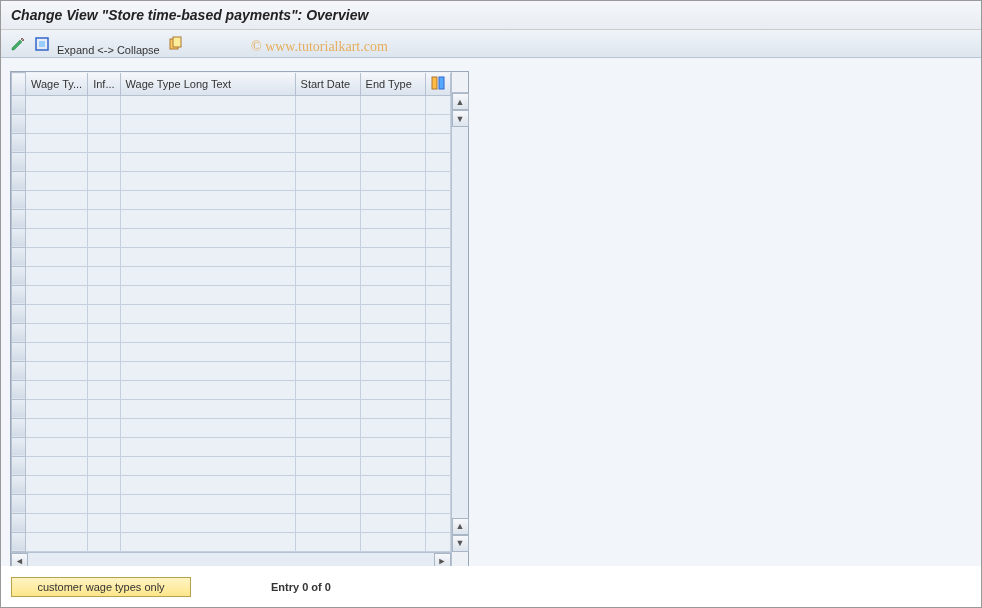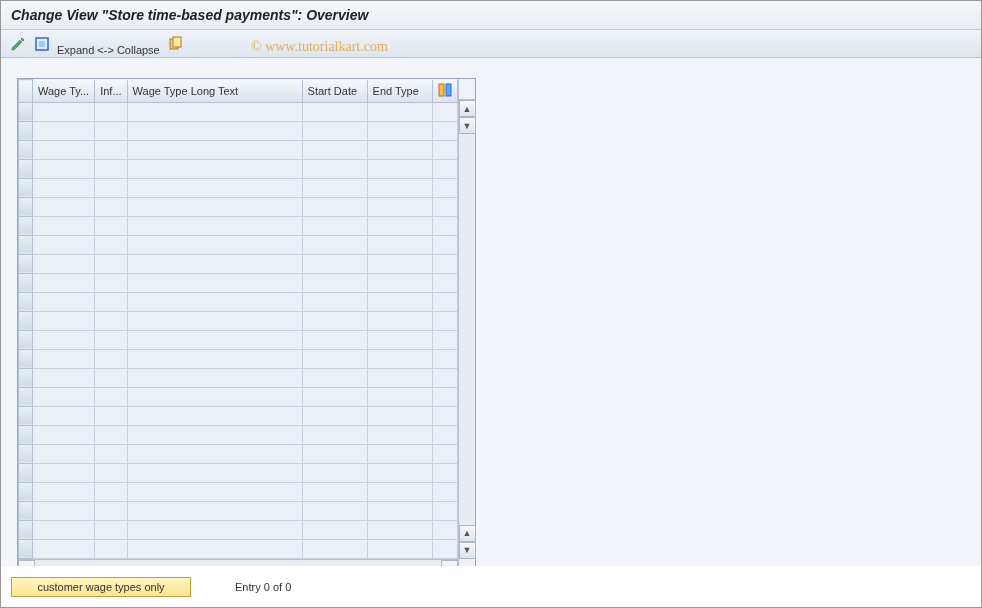--- a/index.html
+++ b/index.html
@@ -49,21 +49,21 @@
       top: 38px;
       left: 250px;
       color: #e6a84f;
       font-size: 14px;
       font-family: Georgia, serif;
       user-select: none;
       pointer-events: none;
       opacity: 0.9;
     }
     .content-area {
-      padding: 16px;
+      padding: 9px;
       background: #f2f5f9;
       height: calc(100% - 28px - 30px - 40px);
       overflow: hidden;
     }
     .grid-wrap {
       display: inline-flex;
       border: 1px solid #9aa7b8;
       background: #eef2f7;
       margin-top: 4px;
     }
@@ -117,21 +117,21 @@
       cursor: pointer;
     }
     .scroll-track { flex: 1; background: #e6ecf3; }
     .footer {
       position: absolute;
       bottom: 10px;
       left: 10px;
       right: 10px;
       display: flex;
       align-items: center;
-      gap: 8px;
+      gap: 0;
       font-size: 11px;
     }
     .footer-btn {
       background: linear-gradient(#fff4c4, #fde68a);
       border: 1px solid #b8a14d;
       padding: 3px 10px;
       min-width: 180px;
       text-align: center;
       cursor: pointer;
       font-size: 11px;
@@ -140,22 +140,23 @@
     .footer-btn.pos {
       background: linear-gradient(#f7f9fc, #e3e9f1);
       border: 1px solid #b5c1d0;
       display: flex;
       align-items: center;
       justify-content: center;
       gap: 6px;
       min-width: 150px;
     }
     .footer-status {
-      margin-left: 36px;
+      margin-left: 80px;
       color: #333;
+      font-weight: bold;
     }
     .settings-icon-svg { width:14px; height:14px; }
     .hscroll {
       height: 17px;
       display: flex;
       border-top: 1px solid #b5c1d0;
     }
     .hscroll .scroll-track { flex:1; }
   </style>
 </head>

